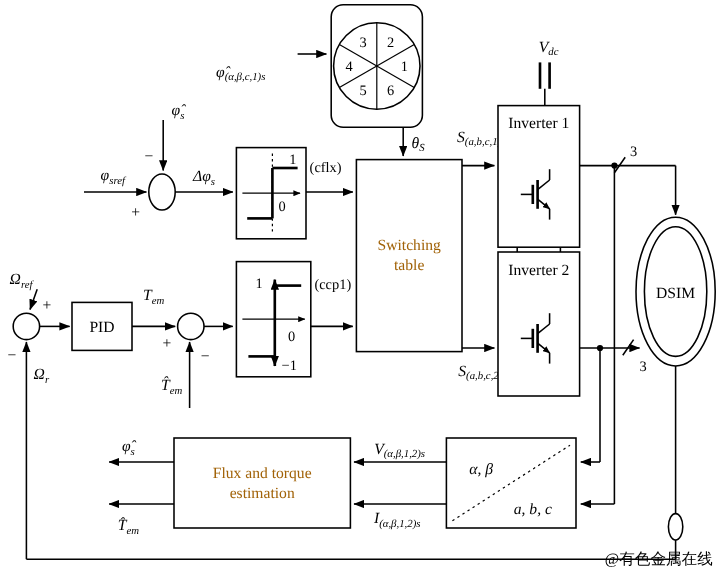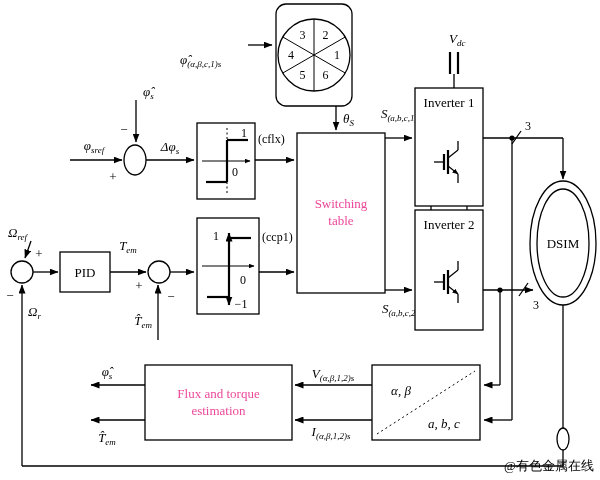--- a/index.html
+++ b/index.html
@@ -13,21 +13,21 @@
   .dot3{stroke-dasharray:2,3}
   .blk{fill:#fff;stroke:#000;stroke-width:1.3}
   .dotj{fill:#000;stroke:none}
   text{font-family:"Liberation Serif",serif;font-size:13px;fill:#000}
   .ti{font-style:italic}
   .sub{font-size:9px}
   .sm{font-size:12px}
   .mid{text-anchor:middle}
   .end{text-anchor:end}
   .overlay-label{position:absolute;display:flex;align-items:center;justify-content:center;
-      text-align:center;font:13px/1.3 "Liberation Serif",serif;color:#ec4899}
+      text-align:center;font:13px/1.3 "Liberation Serif",serif;color:#a16207}
   #lbl-switching{left:297px;top:133px;width:88px;height:160px;padding:0 8px;box-sizing:border-box}
   #lbl-estimation{left:145px;top:365px;width:147px;height:75px;padding:0 24px;box-sizing:border-box}
 </style>
 </head>
 <body>
 
 <div class="stage">
 <svg width="600" height="480" viewBox="0 0 600 480">
   <defs>
     <marker id="arr" viewBox="0 0 9 7" refX="8.5" refY="3.5" markerWidth="9" markerHeight="7" markerUnits="userSpaceOnUse" orient="auto-start-reverse">

